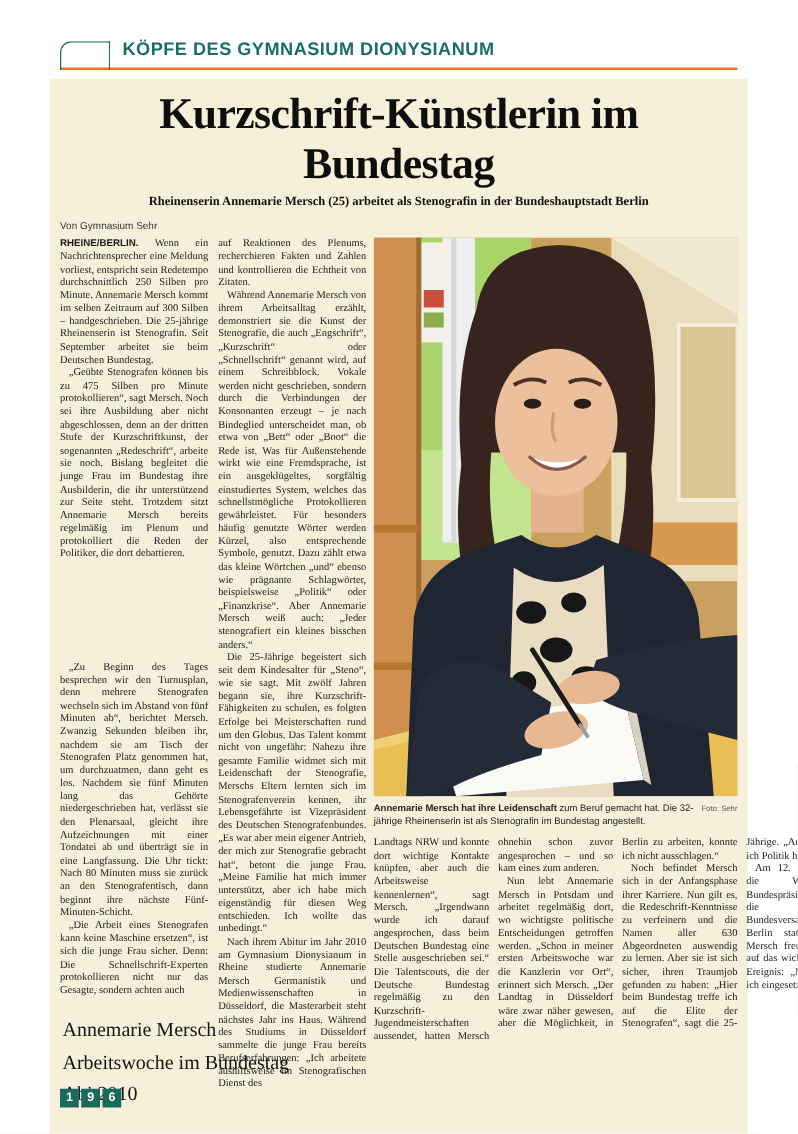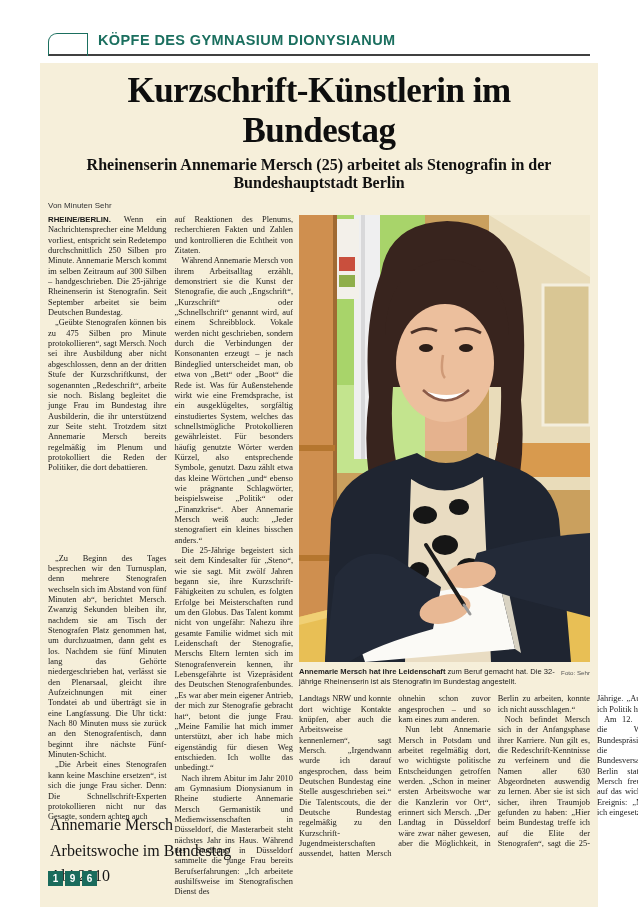--- a/index.html
+++ b/index.html
@@ -1,34 +1,34 @@
 <!DOCTYPE html>
 <html lang="de"><head>
 <meta charset="utf-8">
 <style>
   * { margin:0; padding:0; box-sizing:border-box; }
   body { width:638px; height:907px; background:#ffffff; position:relative;
          font-family:"Liberation Serif", serif; color:#1a1a1a; overflow:hidden; }
 
   
   .kicker-row { position:absolute; left:48px; top:30px; width:542px; height:26px;
-                border-bottom:2px solid #404040; }
+                border-bottom:2px solid #f97316; }
   .kicker-bracket { position:absolute; left:0; top:3px; width:40px; height:23px;
                     border-top:1.5px solid #1b6f5f; border-left:1.5px solid #1b6f5f;
                     border-right:1.5px solid #1b6f5f; border-top-left-radius:9px; }
   .kicker-text { position:absolute; left:50px; top:2px;
                  font-family:"Liberation Sans", sans-serif; font-weight:bold;
                  font-size:14.5px; letter-spacing:0.4px; color:#1b6f5f; }
 
   
   .sheet { position:absolute; left:40px; top:63px; width:558px; height:880px;
            background:#f6efda; padding:0 8px; }
   .headline { margin-top:8px; text-align:center; font-weight:bold; font-size:35px;
               letter-spacing:-0.5px; color:#0e0e0e; }
-  .subhead { margin-top:5px; text-align:center; font-weight:bold; font-size:16px; color:#111; }
+  .subhead { margin-top:5px; text-align:center; font-weight:bold; font-size:10px; color:#111; }
   .byline { margin-top:9px; margin-bottom:5px; font-family:"Liberation Sans", sans-serif;
             font-size:8px; color:#333; }
 
   .cols { display:flex; width:542px; }
   .tcol { width:119px; font-size:8.4px; line-height:10.35px; text-align:justify; }
   .tcol + .tcol { margin-left:8px; }
   .body-p { text-indent:0; }
   .body-p.ind { text-indent:7px; }
   .lead { font-family:"Liberation Sans", sans-serif; font-weight:bold; font-size:7.8px; }
   .gap-after { margin-bottom:80px; }
@@ -61,21 +61,21 @@
 <body>
 
 <div class="kicker-row">
   <div class="kicker-bracket"></div>
   <div class="kicker-text">KÖPFE DES GYMNASIUM DIONYSIANUM</div>
 </div>
 
 <div class="sheet">
   <div class="headline">Kurzschrift-Künstlerin im Bundestag</div>
   <div class="subhead">Rheinenserin Annemarie Mersch (25) arbeitet als Stenografin in der Bundeshauptstadt Berlin</div>
-  <div class="byline">Von Minuten Sehr</div>
+  <div class="byline">Von Gymnasium Sehr</div>
 
   <div class="cols">
 
     <div class="tcol">
       <p class="body-p"><span class="lead">RHEINE/BERLIN.</span> <span>Wenn ein Nachrichtensprecher eine Meldung vorliest, entspricht sein Redetempo durchschnittlich 250 Silben pro Minute. Annemarie Mersch kommt im selben Zeitraum auf 300 Silben – handgeschrieben. Die 25-jährige Rheinenserin ist Stenografin. Seit September arbeitet sie beim Deutschen Bundestag.</span></p>
       <p class="body-p ind gap-after">„Geübte Stenografen können bis zu 475 Silben pro Minute protokollieren“, sagt Mersch. Noch sei ihre Ausbildung aber nicht abgeschlossen, denn an der dritten Stufe der Kurzschriftkunst, der sogenannten „Redeschrift“, arbeite sie noch. Bislang begleitet die junge Frau im Bundestag ihre Ausbilderin, die ihr unterstützend zur Seite steht. Trotzdem sitzt Annemarie Mersch bereits regelmäßig im Plenum und protokolliert die Reden der Politiker, die dort debattieren.</p>
       <p class="body-p ind">„Zu Beginn des Tages besprechen wir den Turnusplan, denn mehrere Stenografen wechseln sich im Abstand von fünf Minuten ab“, berichtet Mersch. Zwanzig Sekunden bleiben ihr, nachdem sie am Tisch der Stenografen Platz genommen hat, um durchzuatmen, dann geht es los. Nachdem sie fünf Minuten lang das Gehörte niedergeschrieben hat, verlässt sie den Plenarsaal, gleicht ihre Aufzeichnungen mit einer Tondatei ab und überträgt sie in eine Langfassung. Die Uhr tickt: Nach 80 Minuten muss sie zurück an den Stenografentisch, dann beginnt ihre nächste Fünf-Minuten-Schicht.</p>
       <p class="body-p ind">„Die Arbeit eines Stenografen kann keine Maschine ersetzen“, ist sich die junge Frau sicher. Denn: Die Schnellschrift-Experten protokollieren nicht nur das Gesagte, sondern achten auch</p>
     </div>
 

